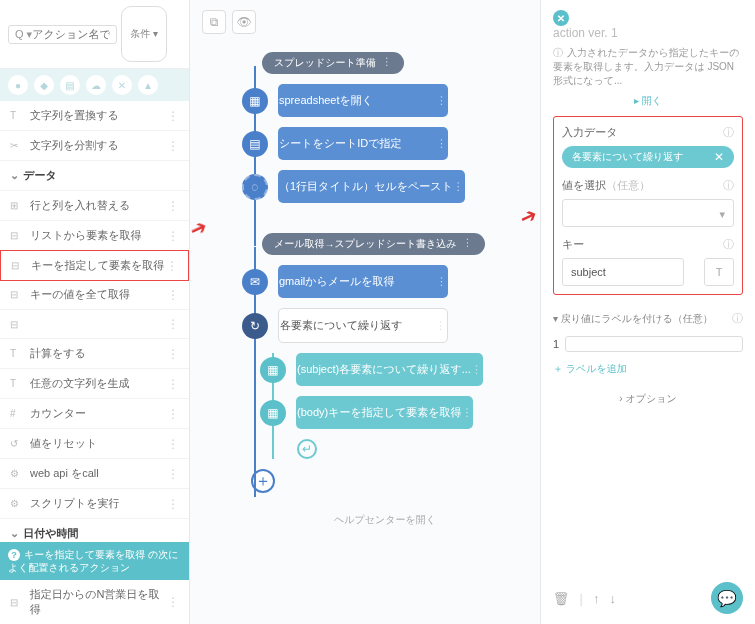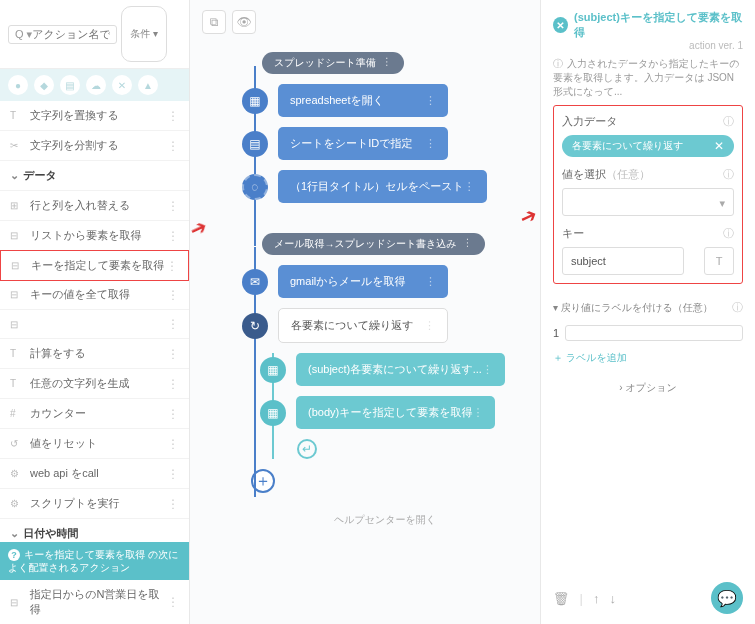--- a/index.html
+++ b/index.html
@@ -30,40 +30,40 @@
 .sq{width:24px;height:24px;border:1px solid #ddd;border-radius:4px;background:#fff;display:flex;align-items:center;justify-content:center;color:#aaa;font-size:12px}
 .flow{margin:40px 0 0 40px;position:relative}
 .section-label{background:#6b7a8f;color:#fff;border-radius:12px;padding:4px 12px;font-size:10px;display:inline-flex;align-items:flex-start;margin-left:20px}
 .section-label .d{margin-left:6px;opacity:.7}
 .node-line{display:flex;align-items:center;margin:10px 0;position:relative}
 .node-icon{width:26px;height:26px;border-radius:50%;display:flex;align-items:center;justify-content:center;color:#fff;font-size:12px;z-index:2}
 .ni-blue{background:#4a7fc9}
 .ni-dark{background:#3a5b8c}
 .ni-teal{background:#5bc0c9}
 .ni-o{background:#4a7fc9;border:2px dashed rgba(255,255,255,.4)}
-.node-box{margin-left:10px;padding:9px 12px;border-radius:5px;color:#fff;font-size:11px;min-width:170px;display:flex;align-items:center}
+.node-box{margin-left:10px;padding:9px 1px;border-radius:5px;color:#fff;font-size:11px;min-width:170px;display:flex;align-items:center}
 .nb-blue{background:#5a8fd4}
 .nb-teal{background:#6cc9d1}
 .nb-white{background:#fff;color:#555;border:1px solid #ddd}
 .node-box .nd{margin-left:auto;opacity:.6}
 .vline{position:absolute;left:12px;top:0;bottom:0;width:2px;background:#4a7fc9;z-index:1}
 .nested{margin-left:30px;border-left:2px solid #6cc9d1;padding-left:0}
 .nested .node-line{margin-left:-14px}
 .loop-end{width:20px;height:20px;border:2px solid #6cc9d1;border-radius:50%;margin-left:23px;display:flex;align-items:center;justify-content:center;color:#6cc9d1;font-size:12px}
 .plus-end{width:24px;height:24px;border:2px solid #4a7fc9;border-radius:50%;margin-left:9px;display:flex;align-items:center;justify-content:center;color:#4a7fc9;font-size:16px;background:#fff;margin-top:10px}
 .help-link{text-align:center;color:#aaa;font-size:10px;margin-top:20px}
 .arrow-red{position:absolute;font-size:20px;color:#d33;transform:rotate(-25deg)}
 .ar1{left:190px;top:216px}
 .ar2{left:520px;top:204px}
 
 
 .panel{width:215px;background:#fff;border-left:1px solid #e8e8e8;display:flex;flex-direction:column;padding:10px 12px;font-size:11px;overflow-y:auto}
 .p-title{display:flex;align-items:center;gap:6px;color:#5bc0c9;font-weight:600;font-size:11px}
 .p-title .circ2{width:16px;height:16px;border-radius:50%;background:#5bc0c9;color:#fff;display:flex;align-items:center;justify-content:center;font-size:10px}
-.p-sub{text-align:right;font-size:10px;color:#bbb}
+.p-sub{text-align:left;font-size:12px;color:#bbb}
 .p-desc{color:#999;font-size:10px;margin:6px 0;line-height:1.4}
 .p-desc .q2{color:#bbb;margin-right:4px}
 .p-more{text-align:center;color:#5bc0c9;font-size:10px;margin-bottom:8px}
 .fieldset{border:1.5px solid #e44;border-radius:3px;padding:8px;margin-bottom:10px}
 .f-row{display:flex;align-items:center;justify-content:space-between;margin-bottom:6px}
 .f-label{color:#666}
 .f-info{color:#ccc;font-size:11px}
 .tag{background:#6cc9d1;color:#fff;border-radius:12px;padding:4px 10px;display:flex;align-items:center;font-size:10px;margin-bottom:10px}
 .tag .x{margin-left:auto;color:#fff;font-size:12px}
 .sel{border:1px solid #ddd;border-radius:3px;padding:7px 8px;font-size:11px;color:#555;position:relative;margin-bottom:10px}
@@ -266,24 +266,24 @@
     <div class="help-link">ヘルプセンターを開く</div>
   </div>
 </div>
 
 <div class="arrow-red ar1">➔</div>
 <div class="arrow-red ar2">➔</div>
 
 <div class="panel">
   <div class="p-title">
       <span class="circ2">✕</span>
-      <span>(subject)キーを指定して要素を取得</span>
     </div>
   <div class="p-sub">action ver. 1</div>
   <div class="p-desc"><span class="q2">ⓘ</span><span>入力されたデータから指定したキーの要素を取得します。入力データは JSON形式になって...</span></div>
+  <div class="p-more">▸ 開く</div>
 
   <div class="fieldset">
     <div class="f-row">
         <span class="f-label">入力データ</span>
         <span class="f-info">ⓘ</span>
       </div>
     <div class="tag">
         <span>各要素について繰り返す</span>
         <span class="x">✕</span>
       </div>

